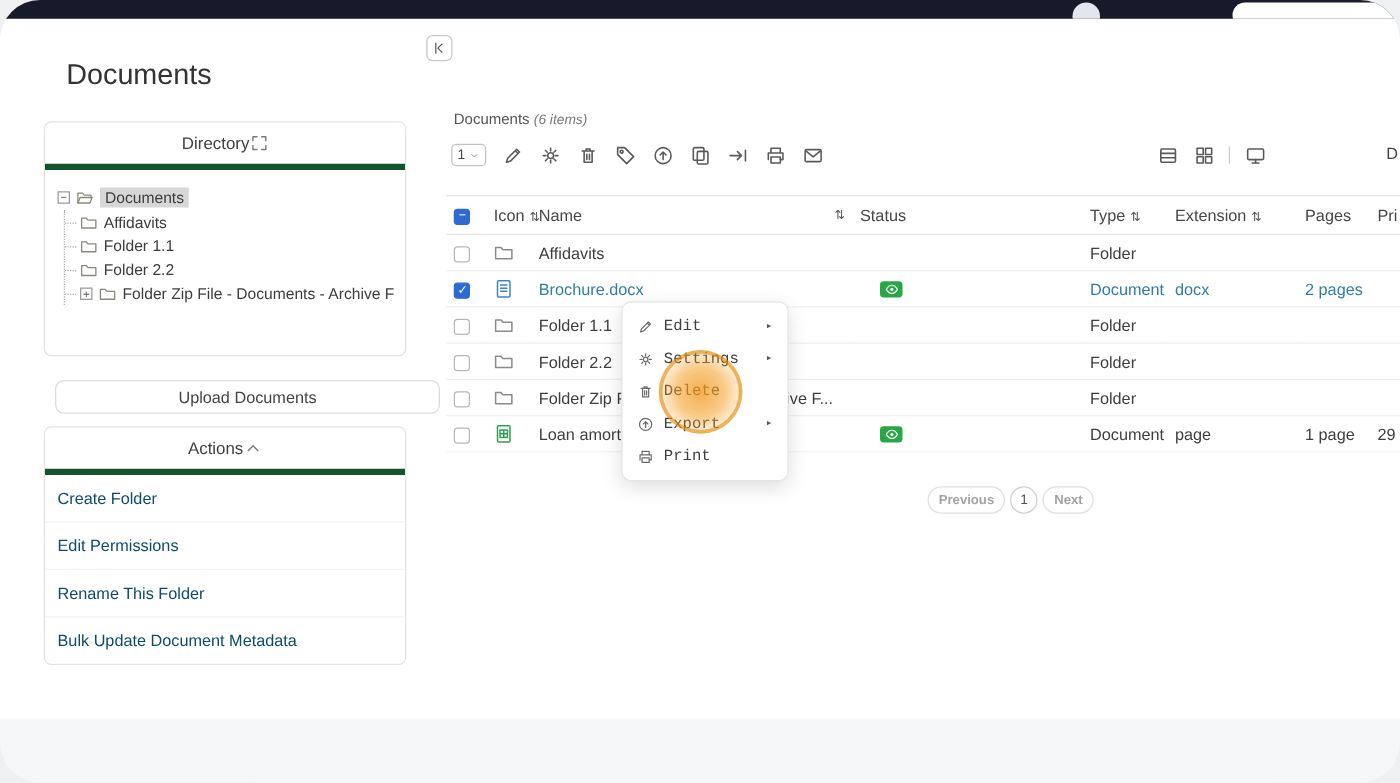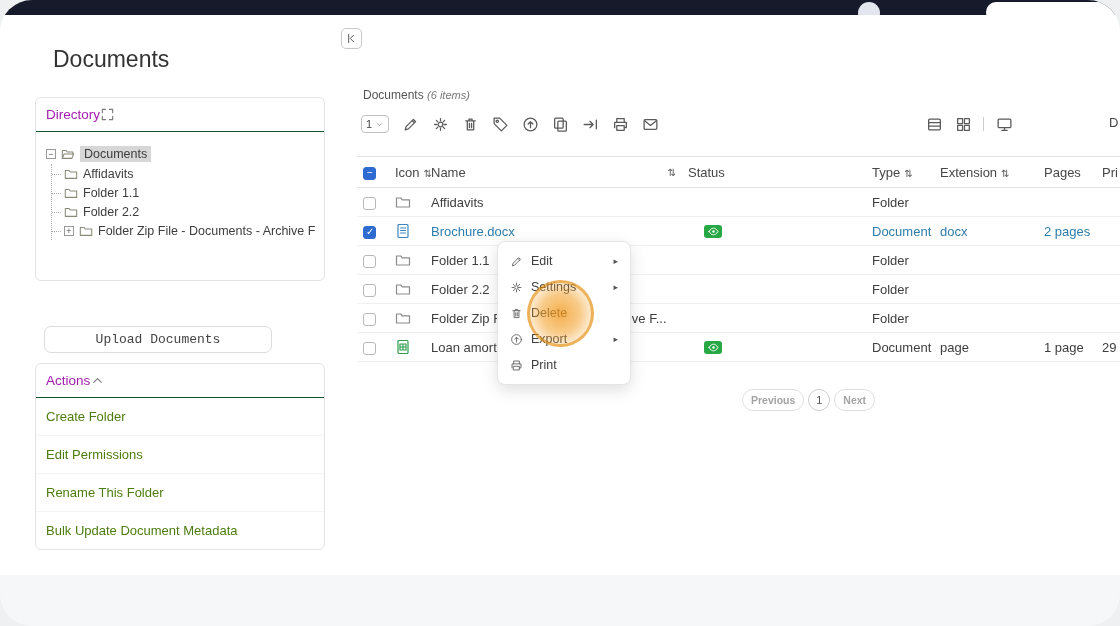--- a/index.html
+++ b/index.html
@@ -9,34 +9,34 @@
 
   
   .topbar { position:absolute; left:0; top:0; width:1120px; height:15px; background:#161a2b; overflow:hidden; z-index:10; }
   .avatar { position:absolute; left:858px; top:2px; width:22px; height:22px; border-radius:50%; background:#e3e6ee; }
   .search-pill { position:absolute; left:986px; top:2px; width:130px; height:20px; border-radius:10px; background:#fff; }
 
   
   .sidebar { position:absolute; left:35px; top:46px; width:290px; }
   .page-title { font-size:23px; font-weight:normal; color:#333; margin-left:18px; margin-bottom:24px; }
   .panel { border:1px solid #e3e3e3; border-radius:6px; background:#fff; }
-  .panel-header { display:flex; align-items:center; justify-content:flex-start; padding:9px 10px; border-bottom:1px solid #14532d; font-size:13.5px; color:#a21caf; }
+  .panel-header { display:flex; align-items:center; justify-content:center; padding:9px 10px; border-bottom:5px solid #14532d; font-size:13.5px; color:#404040; }
   .panel-hicon { color:#7a7a7a; width:15px; height:15px; }
   .dir-body { padding:12px 8px 40px 10px; font-size:12.5px; color:#3d3d3d; }
   .tree-root { display:flex; align-items:center; gap:5px; height:20px; }
   .toggle { width:10px; height:10px; border:1px solid #9a9a9a; background:#fff; font-size:9px; line-height:8px; text-align:center; color:#555; flex:0 0 auto; }
   .tree-ic { width:14px; height:14px; color:#8a8a7a; flex:0 0 auto; }
   .root-label { background:#d7d7d7; padding:1px 4px; white-space:nowrap; }
   .tree-kids { margin-left:5px; border-left:1px dotted #adadad; }
   .tree-item { position:relative; display:flex; align-items:center; gap:5px; height:19px; padding-left:12px; white-space:nowrap; overflow:hidden; }
   .tree-item::before { content:""; position:absolute; left:0; top:50%; width:9px; border-top:1px dotted #adadad; }
-  .upload-btn { display:block; width:228px; margin:45px auto 0 9px; height:27px; background:#fff; border:1px solid #dcdcdc; border-radius:7px; font-size:13px; color:#444; font-family:Liberation Mono, monospace; cursor:pointer; }
+  .upload-btn { display:block; width:308px; margin:19px auto 0 9px; height:27px; background:#fff; border:1px solid #dcdcdc; border-radius:7px; font-size:13px; color:#444; font-family:Liberation Sans, sans-serif; cursor:pointer; }
   .actions-panel { margin-top:10px; margin-bottom:0; }
   .actions-list { list-style:none; }
-  .action-item { padding:11px 10px; font-size:13px; color:#4d7c0f; border-top:1px solid #f4f4f4; cursor:pointer; }
+  .action-item { padding:11px 10px; font-size:13px; color:#0c4a6e; border-top:1px solid #f4f4f4; cursor:pointer; }
   .action-item:first-child { border-top:none; }
 
   
   .collapse-btn { position:absolute; left:341px; top:28px; width:21px; height:21px; border:1px solid #c9c9c9; border-radius:5px; background:#fff; color:#555; display:flex; align-items:center; justify-content:center; cursor:pointer; }
   .collapse-btn .ic { width:13px; height:13px; }
   .list-wrap { position:absolute; left:357px; top:88px; width:763px; overflow:hidden; }
   .list-head { font-size:12px; color:#555; padding-left:6px; }
   .list-head em { font-size:11px; color:#777; }
   .toolbar { position:relative; margin-top:9px; height:26px; display:flex; align-items:center; gap:12px; padding-left:4px; }
   .page-select { display:flex; align-items:center; gap:3px; border:1px solid #c3c3c3; border-radius:4px; background:#fff; padding:2px 4px; font-size:11px; color:#444; cursor:pointer; }
@@ -62,21 +62,21 @@
   tr.selected td.blue { color:#2e7cab; }
   .badge { display:inline-flex; align-items:center; justify-content:center; width:18px; height:13px; border-radius:3px; background:#27a844; margin-left:16px; }
   .badge .ic { width:11px; height:9px; color:#fff; stroke-width:1.4; }
 
   .pagination { position:absolute; left:742px; top:389px; display:flex; align-items:center; gap:4px; z-index:2; }
   .pg-btn { border:1px solid #e0e0e0; border-radius:12px; background:#fff; padding:4px 8px; font-size:10.5px; color:#a3a3a3; font-family:inherit; cursor:pointer;font-weight:bold; }
   .pg-num { width:22px; height:22px; border:1px solid #cfcfcf; border-radius:50%; background:#fff; display:flex; align-items:center; justify-content:center; font-size:11px; color:#555; cursor:pointer; }
 
   
   .ctx { position:absolute; left:497px; top:241px; width:134px; background:#fff; border:1px solid #e4e4e4; border-radius:8px; box-shadow:0 5px 16px rgba(0,0,0,.13); padding:6px 0; z-index:5; }
-  .ctx-item { display:flex; align-items:center; gap:8px; padding:6px 12px; font-size:12.5px; color:#3e3e3e; cursor:pointer; }
+  .ctx-item { display:flex; align-items:center; gap:8px; padding:6px 12px; font-size:12.5px; color:#3e3e3e; cursor:pointer;font-family:Liberation Mono, monospace; }
   .ctx-item .ic { width:13px; height:13px; color:#6b6b6b; flex:0 0 auto; }
   .ctx-arrow { margin-left:auto; font-size:9px; color:#555; }
 
   
   .click-highlight { position:absolute; left:527px; top:280px; width:67px; height:67px; border-radius:50%; z-index:6; pointer-events:none;
     background:radial-gradient(circle, rgba(242,153,29,.78) 0%, rgba(243,160,40,.55) 45%, rgba(243,160,40,.25) 68%, rgba(243,160,40,.12) 80%);
     border:3px solid rgba(226,140,12,.6); }
 
   svg.ic { fill:none; stroke:currentColor; stroke-width:1.2; stroke-linecap:round; stroke-linejoin:round; display:inline-block; vertical-align:middle; }
 </style>

